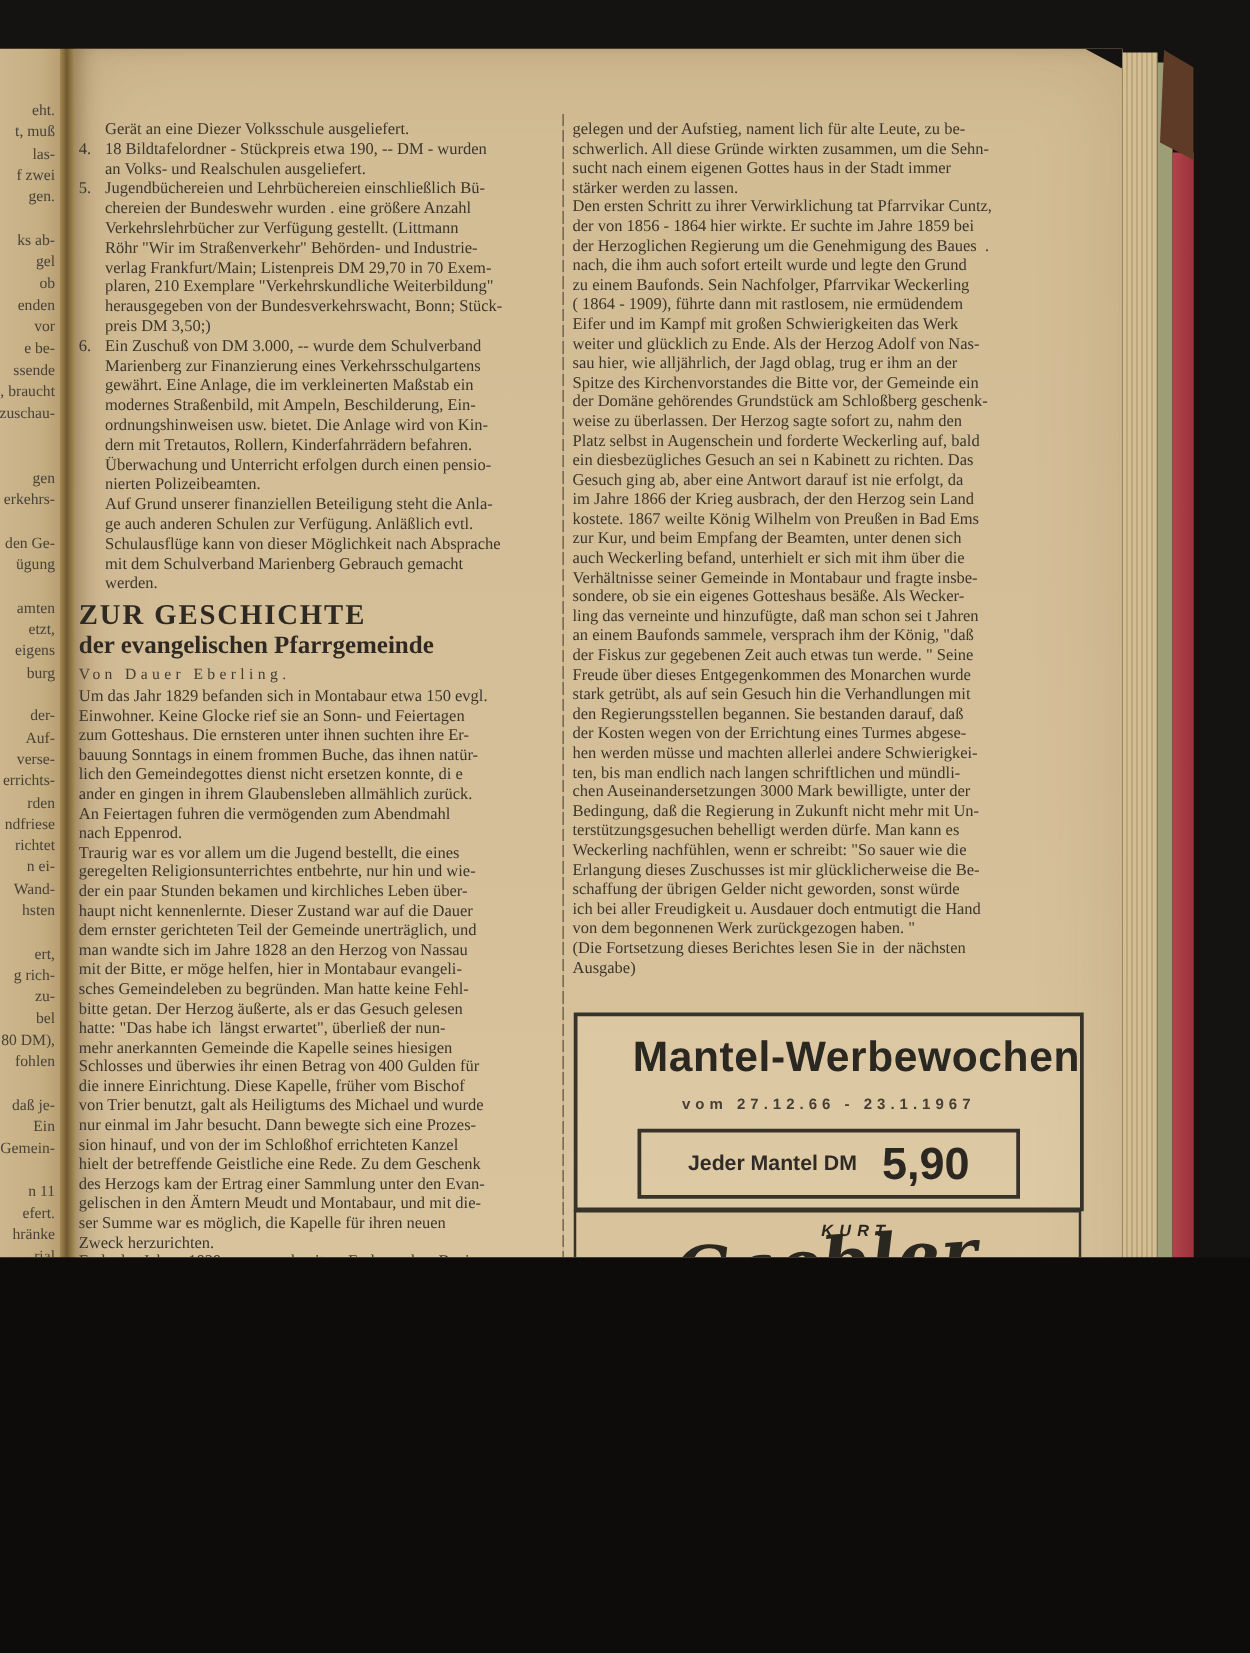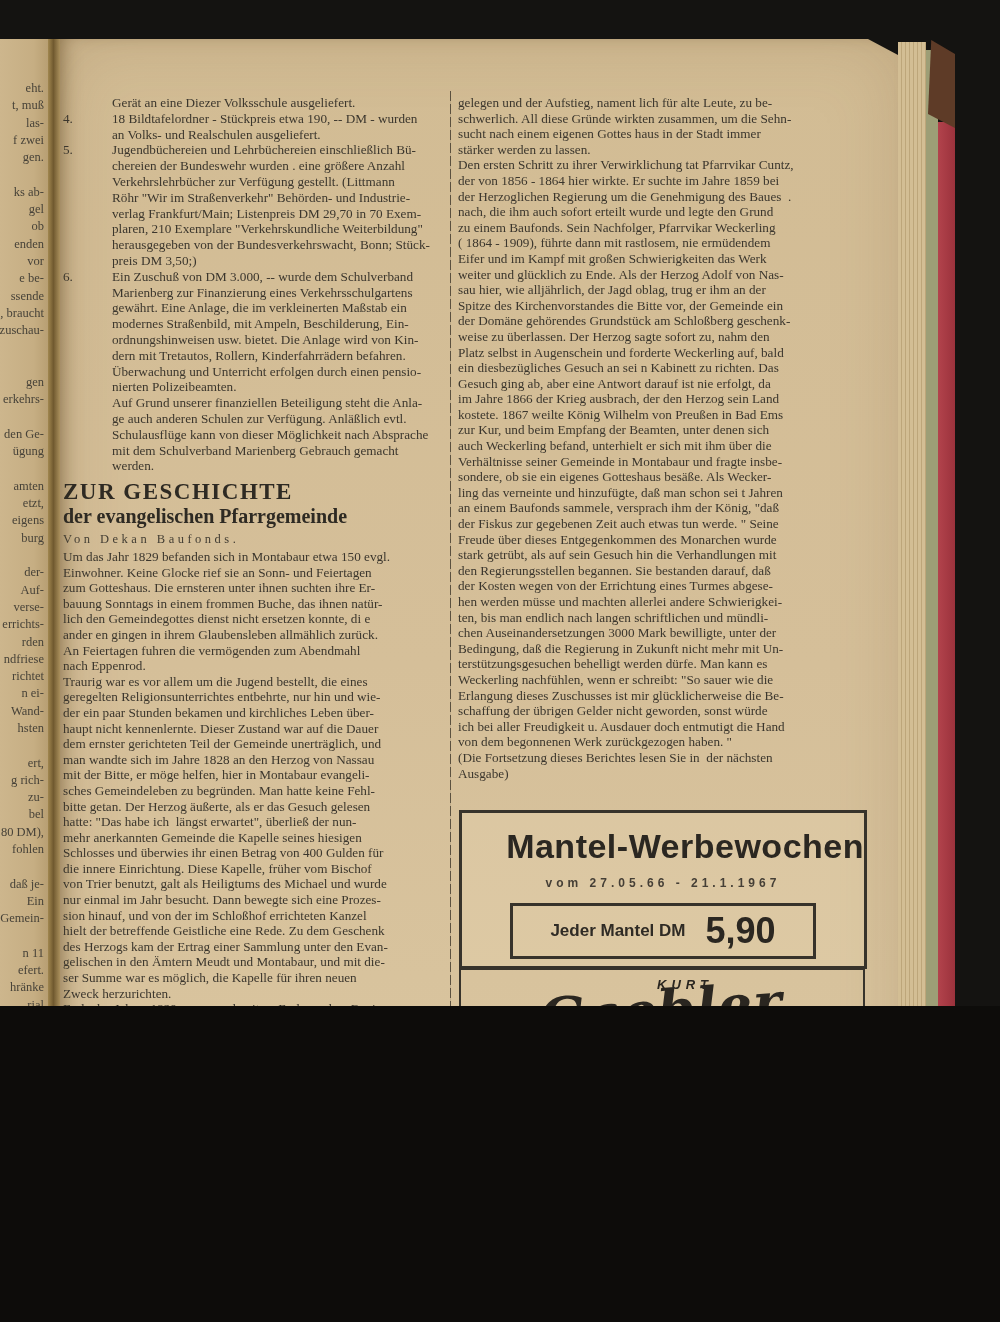--- a/index.html
+++ b/index.html
@@ -21,21 +21,21 @@
              background:linear-gradient(180deg,#d2bc94 0%,#d5bf99 50%,#dbc7a1 100%);
              box-shadow:inset 10px 0 18px -8px rgba(80,55,20,.5), inset 0 0 70px rgba(110,80,40,.18);}
   .corner-notch{position:absolute;left:808px;top:0;width:30px;height:16px;background:#141311;
                 clip-path:polygon(0 0,100% 0,100% 100%);}
   .v-rule{position:absolute;left:390px;top:52px;width:1px;height:1150px;
           background:repeating-linear-gradient(180deg,rgba(70,62,48,.85) 0 10px,rgba(70,62,48,.15) 10px 13px);}
   
   .col-left{position:absolute;left:3px;top:56px;width:388px;font-size:13.2px;line-height:15.8px;}
   .item{position:relative;padding-left:21px;}
   .item-num{position:absolute;left:0;top:0;}
-  .item-lines{white-space:pre;margin-left:28px;}
+  .item-lines{white-space:pre;}
   .heading1{position:absolute;left:3px;top:440px;font-size:23px;font-weight:bold;
             letter-spacing:1.5px;color:#2e2a23;}
   .heading2{position:absolute;left:3px;top:466px;font-size:20px;font-weight:bold;color:#2e2a23;}
   .byline{position:absolute;left:3px;top:493px;font-size:12.5px;letter-spacing:3.5px;color:#423d33;}
   .body-left{position:absolute;left:3px;top:510px;white-space:pre;font-size:13.2px;line-height:15.6px;}
   .body-right{position:absolute;left:398px;top:56px;white-space:pre;font-size:13.2px;line-height:15.6px;}
   
   .ad-sans{font-family:"Liberation Sans", sans-serif;}
   .ad-mantel{position:absolute;left:399px;top:771px;width:402px;height:153px;
              border:3px solid #37332b;background:rgba(235,220,185,.25);}
@@ -205,21 +205,21 @@
 Auf Grund unserer finanziellen Beteiligung steht die Anla-
 ge auch anderen Schulen zur Verfügung. Anläßlich evtl.
 Schulausflüge kann von dieser Möglichkeit nach Absprache
 mit dem Schulverband Marienberg Gebrauch gemacht
 werden.</div>
         </div>
       </div>
 
     <div class="heading1">ZUR GESCHICHTE</div>
     <div class="heading2">der evangelischen Pfarrgemeinde</div>
-    <div class="byline">Von Dekan Baufonds.</div>
+    <div class="byline">Von Dauer Eberling.</div>
 
     <div class="body-left">Um das Jahr 1829 befanden sich in Montabaur etwa 150 evgl.
 Einwohner. Keine Glocke rief sie an Sonn- und Feiertagen
 zum Gotteshaus. Die ernsteren unter ihnen suchten ihre Er-
 bauung Sonntags in einem frommen Buche, das ihnen natür-
 lich den Gemeindegottes dienst nicht ersetzen konnte, di e
 ander en gingen in ihrem Glaubensleben allmählich zurück.
 An Feiertagen fuhren die vermögenden zum Abendmahl
 nach Eppenrod.
 Traurig war es vor allem um die Jugend bestellt, die eines
@@ -299,21 +299,21 @@
 Weckerling nachfühlen, wenn er schreibt: "So sauer wie die
 Erlangung dieses Zuschusses ist mir glücklicherweise die Be-
 schaffung der übrigen Gelder nicht geworden, sonst würde
 ich bei aller Freudigkeit u. Ausdauer doch entmutigt die Hand
 von dem begonnenen Werk zurückgezogen haben. "
 (Die Fortsetzung dieses Berichtes lesen Sie in  der nächsten
 Ausgabe)</div>
 
     <div class="ad-mantel">
       <div class="mantel-title">Mantel-Werbewochen</div>
-      <div class="mantel-dates">vom 27.05.66 - 21.1.1967</div>
+      <div class="mantel-dates">vom 27.12.66 - 23.1.1967</div>
       <div class="mantel-box">
         <span class="mantel-price-label">Jeder Mantel DM</span>
         <span class="mantel-price">5,90</span>
       </div>
     </div>
 
     <div class="ad-gaebler">
       <div class="gaebler-kurt">KURT</div>
       <div class="gaebler-name">Gaebler</div>
       <svg class="gaebler-swash" width="310" height="36" viewBox="0 0 310 36">

